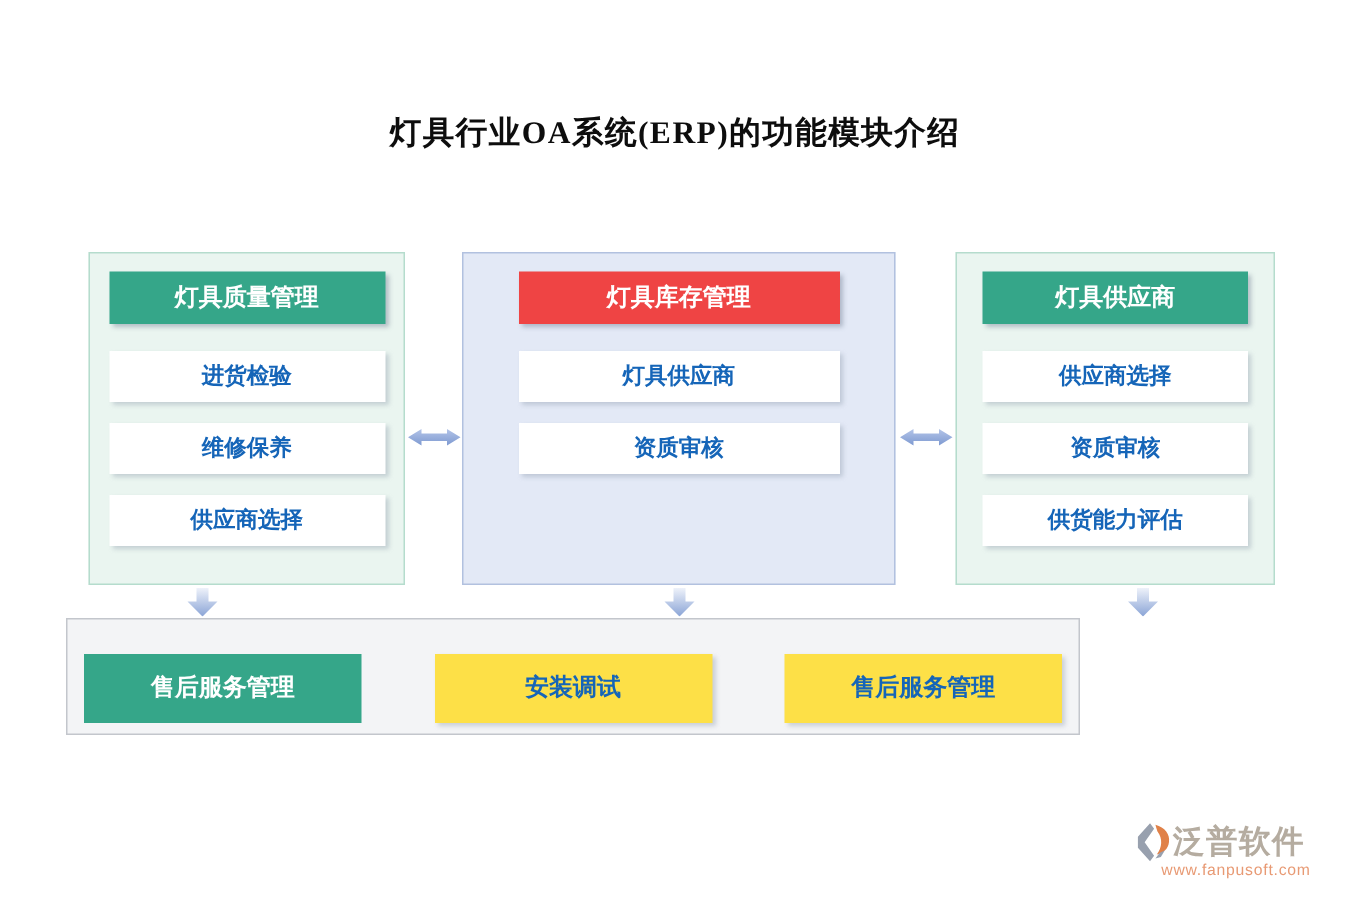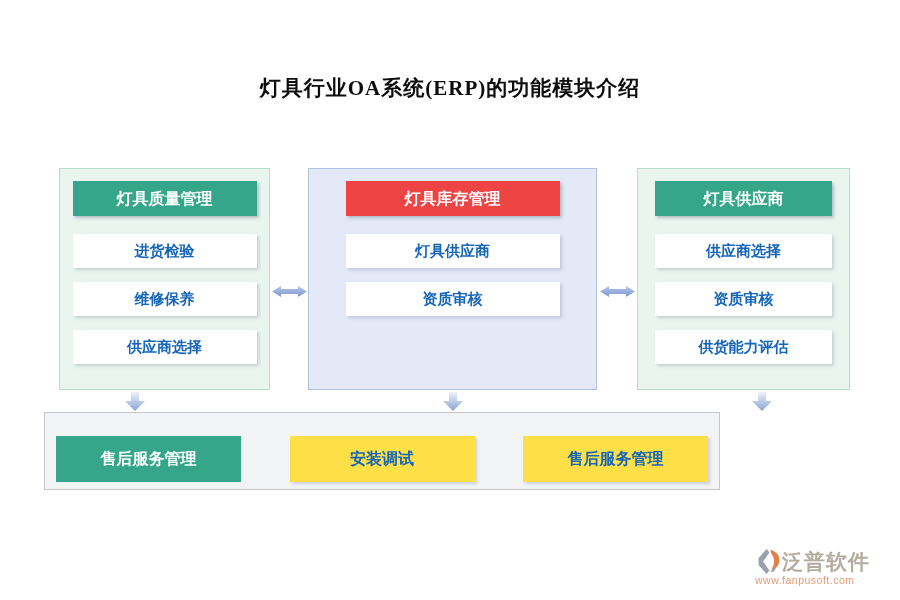--- a/index.html
+++ b/index.html
@@ -47,21 +47,21 @@
                font-weight:bold;font-size:16px;box-sizing:border-box;}
   .bottom-item.white{background:#fde047;color:#1565b8;
                      box-shadow:2px 2px 3px rgba(140,152,170,.4);}
   .bottom-item.green{background:#35a689;color:#ffffff;}
 
   .logo{position:absolute;left:755px;top:547px;width:138px;}
   .logo-row{display:flex;align-items:flex-start;}
   .logo-icon{width:27px;height:29px;flex:0 0 27px;}
   .logo-name{font-size:21px;font-weight:bold;color:#b5aca0;letter-spacing:1px;
              line-height:29px;white-space:nowrap;}
-  .logo-url{font-size:10.5px;color:#e89a74;letter-spacing:.5px;
+  .logo-url{font-size:10.5px;color:#e89a74;letter-spacing:.5px;text-align:center;
             margin-top:-2px;white-space:nowrap;}
 </style>
 </head>
 <body>
 
 <div id="canvas">
 
   <svg width="0" height="0" style="position:absolute" aria-hidden="true">
     <defs>
       <linearGradient id="hg" x1="0" y1="0" x2="0" y2="1">

